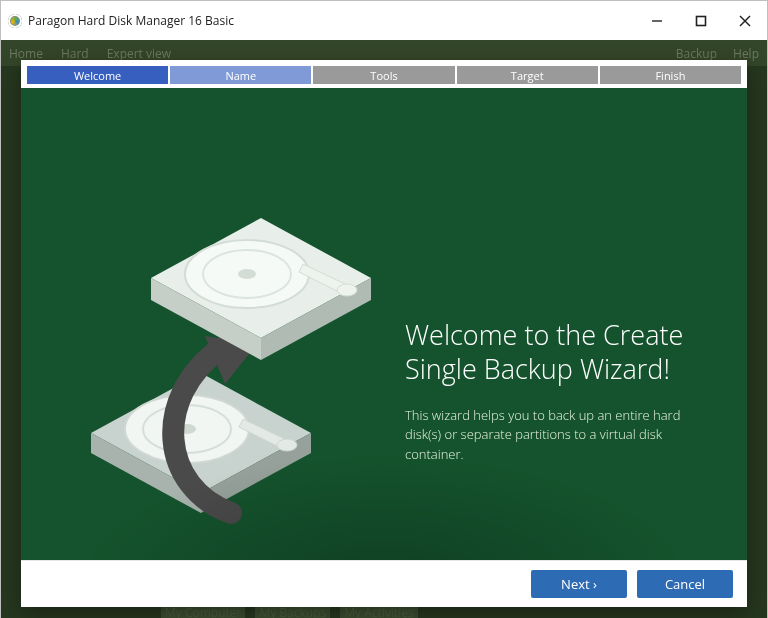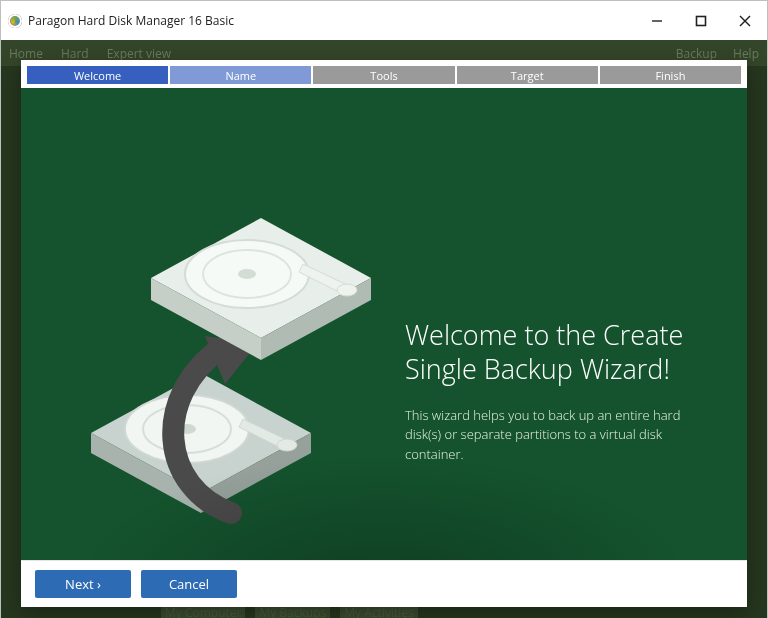--- a/index.html
+++ b/index.html
@@ -148,21 +148,21 @@
     line-height: 1.5;
     color: #e9f5df;
   }
 
   
   .footer {
     height: 46px;
     background: #ffffff;
     display: flex;
     align-items: center;
-    justify-content: flex-start;
+    justify-content: flex-end;
     padding: 0 14px;
     gap: 10px;
     border-top: 1px solid #e6e6e6;
   }
   .btn {
     min-width: 68px;
     height: 28px;
     padding: 0 14px;
     background: #2e6bb5;
     color: #fff;

